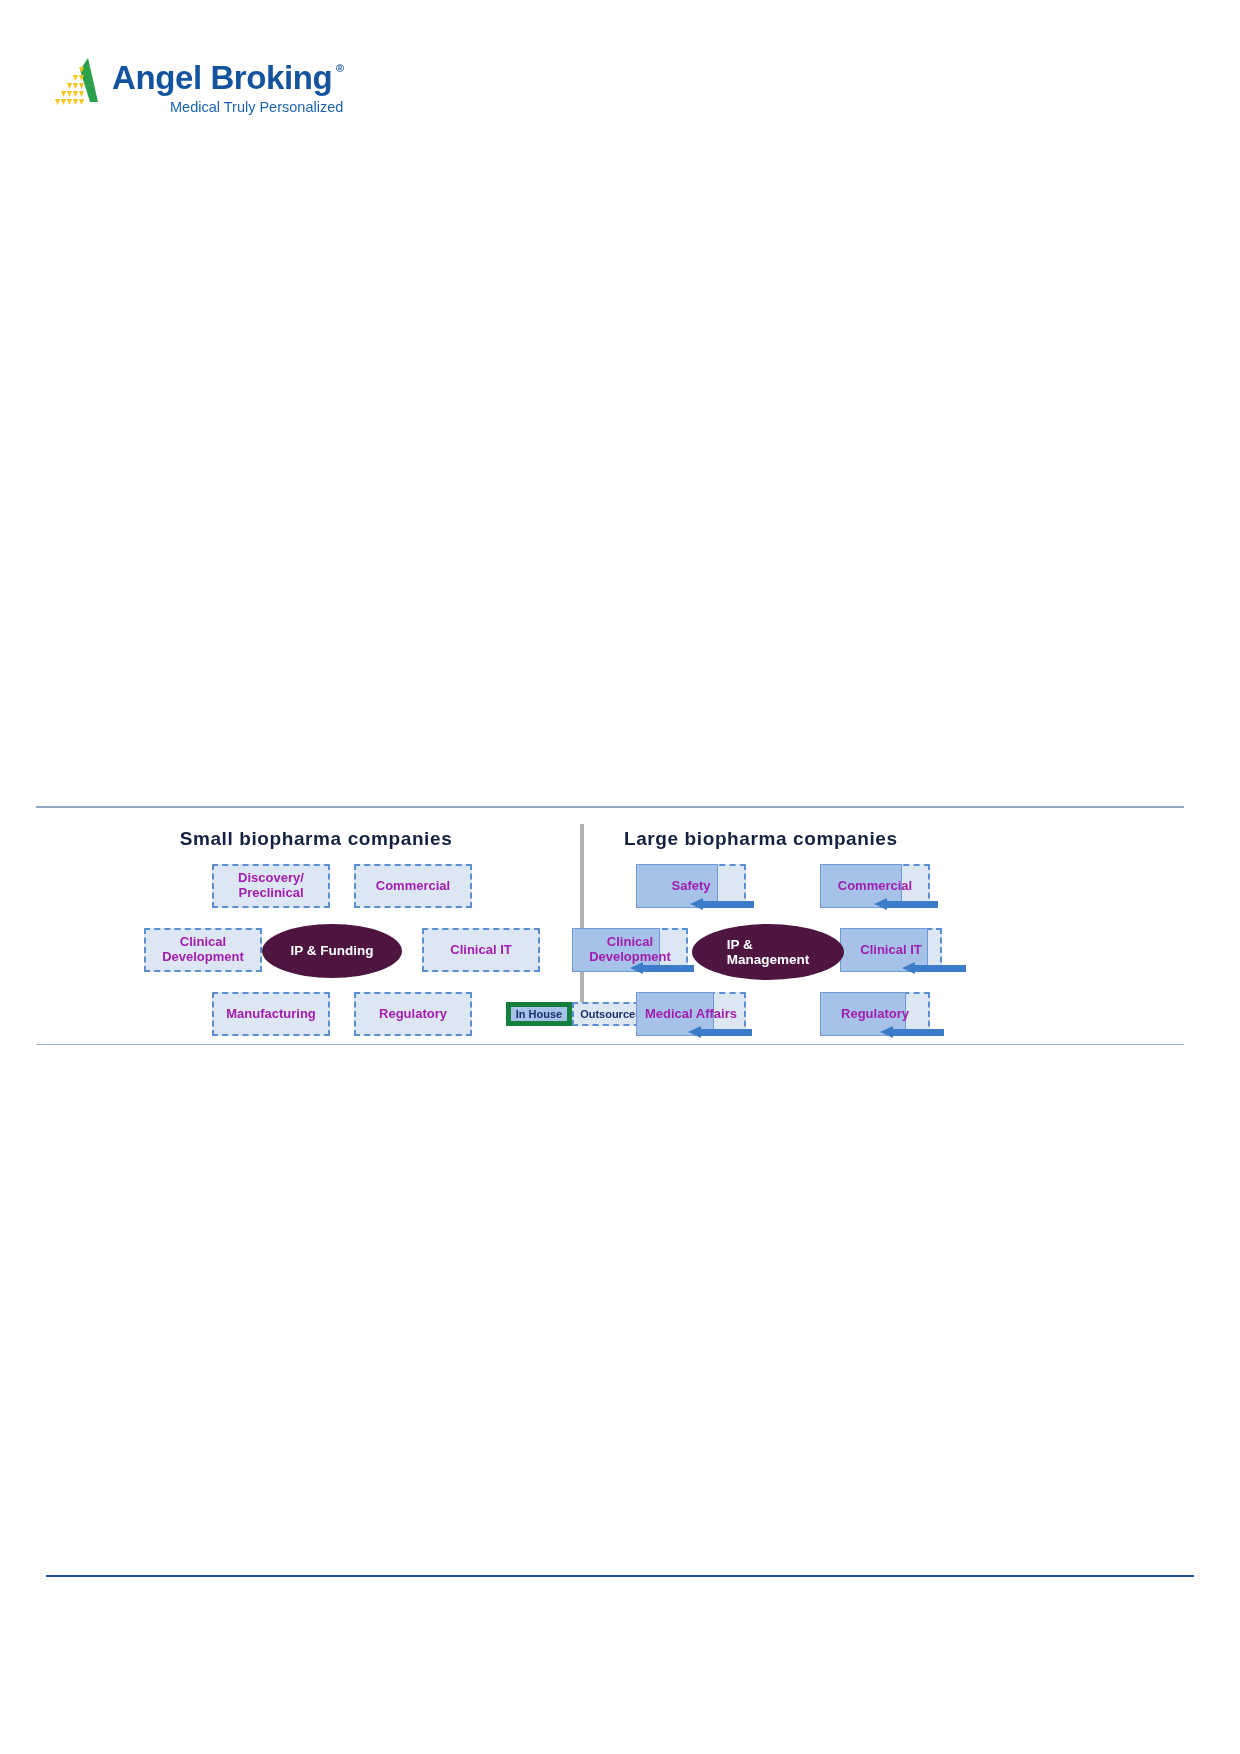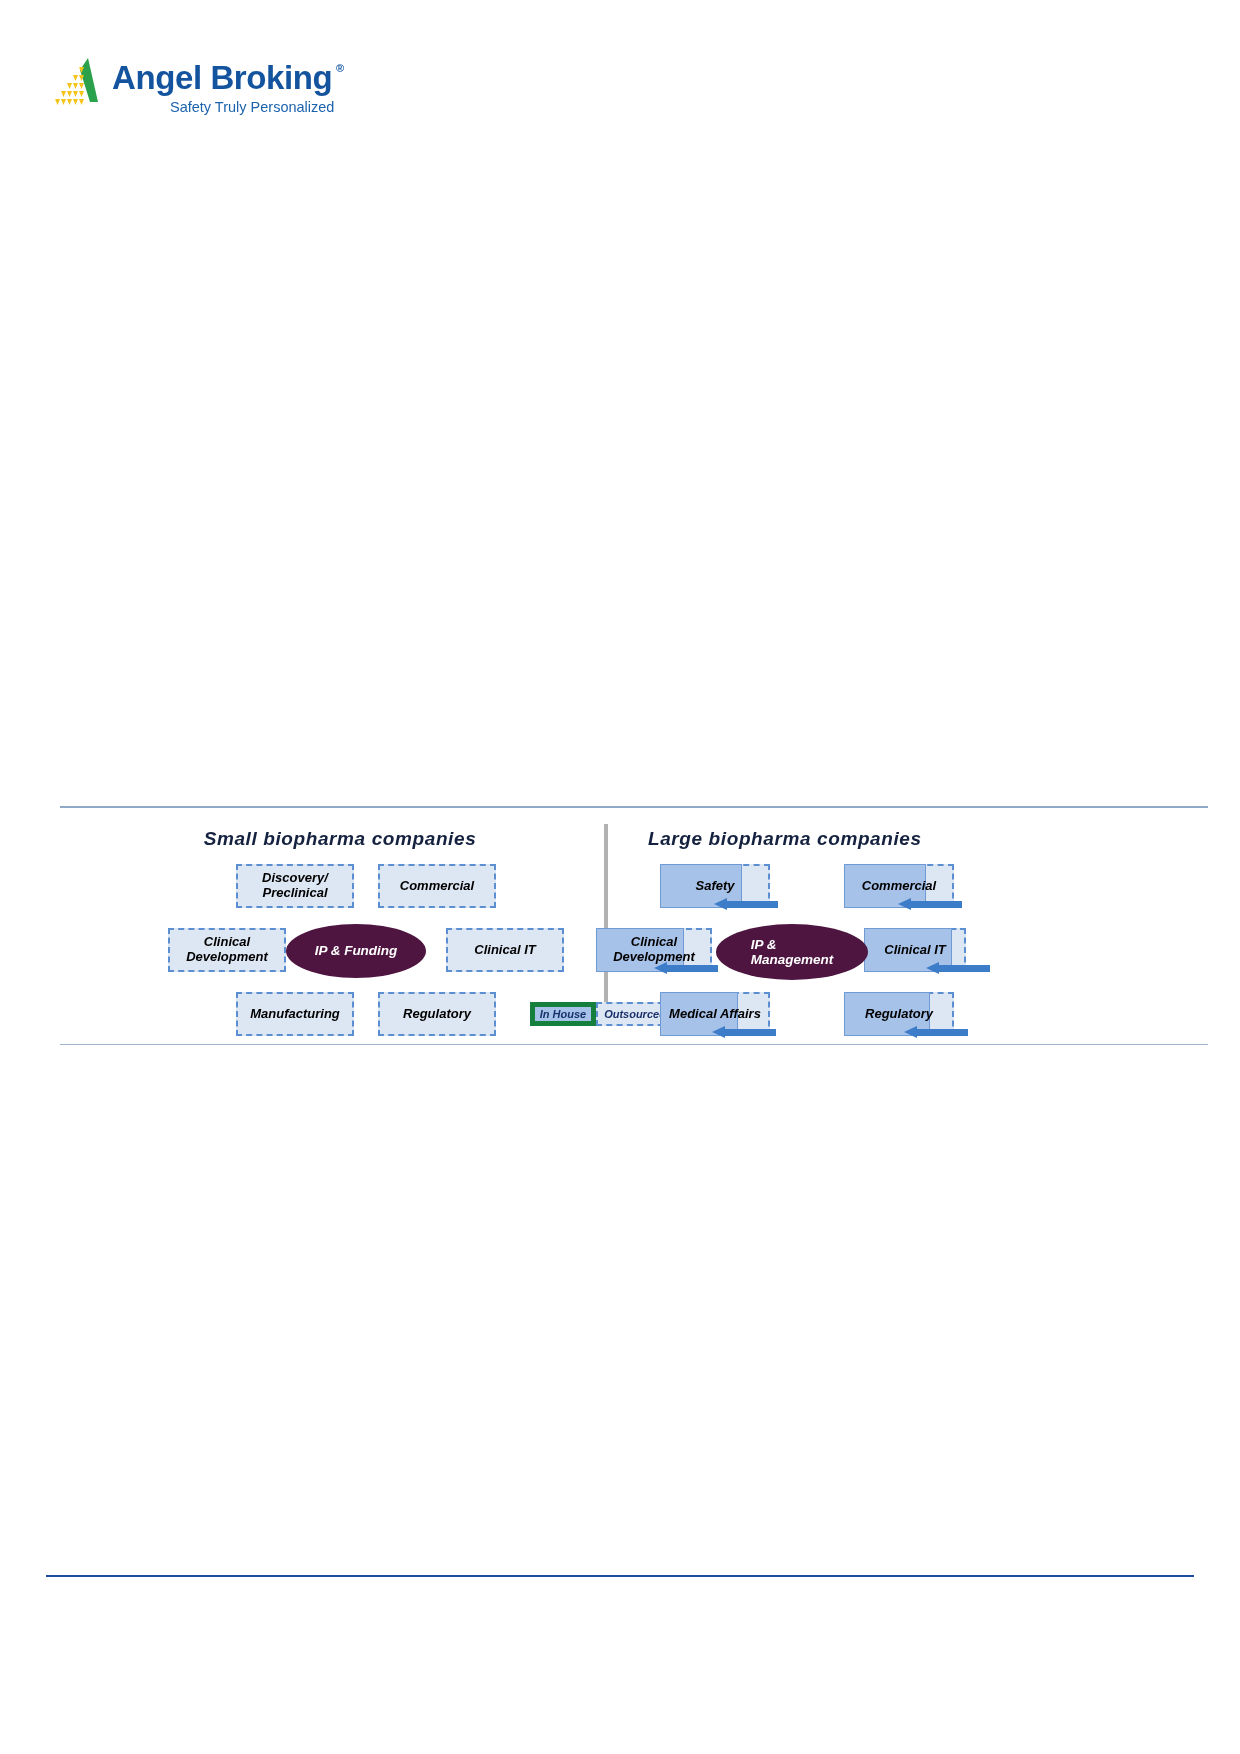--- a/index.html
+++ b/index.html
@@ -25,21 +25,21 @@
     position:absolute; left:290px; top:10px;
     font-size:11px; color:#14549e; font-weight:bold;
   }
   #logo-tagline {
     position:absolute; left:124px; top:47px;
     font-size:14.5px; color:#1b63ad; white-space:nowrap;
     font-family:"Liberation Sans", sans-serif;
   }
 
   
-  #exhibit { position:absolute; left:60px; top:806px; width:1148px; height:240px;font-style:italic; }
+  #exhibit { position:absolute; left:36px; top:806px; width:1148px; height:240px; }
   #exhibit-rule-top, #exhibit-rule-bottom {
     position:absolute; left:0; width:1148px; height:2px;
     background:#8fa9c6;
   }
   #exhibit-rule-top { top:0px; }
   #exhibit-rule-bottom { top:238px; height:1px; background:#9fb4cc; }
 
   .panel-title {
     position:absolute; top:22px;
     font-family:"Liberation Sans", sans-serif;
@@ -53,21 +53,21 @@
     position:absolute; left:544px; top:18px; width:4px; height:192px;
     background:#b2b2b2;
   }
 
   
   .node {
     position:absolute;
     display:flex; align-items:center; justify-content:center;
     text-align:center; line-height:1.12;
     font-family:"Liberation Sans", sans-serif;
-    font-size:13px; font-weight:bold; color:#000000;
+    font-size:13px; font-weight:bold; color:#a21caf;
   }
   .node .node-label { position:relative; z-index:4; padding:0 4px; }
 
   
   .outsourced {
     background:#dde6f3;
     border:2px dashed #5b8fd1;
   }
 
   
@@ -157,21 +157,21 @@
         <polygon points="15,43 20,43 17.5,49"></polygon>
         <polygon points="21,43 26,43 23.5,49"></polygon>
         <polygon points="27,43 32,43 29.5,49"></polygon>
         <polygon points="33,43 38,43 35.5,49"></polygon>
       </g>
     </svg>
   </div>
 
   <div id="logo-wordmark">Angel Broking</div>
   <div id="logo-reg">®</div>
-  <div id="logo-tagline">Safety Truly Personalized</div>
+  <div id="logo-tagline">Medical Truly Personalized</div>
 </div>
 
 <div id="exhibit">
 
   <div id="exhibit-rule-top"></div>
   <div id="exhibit-rule-bottom"></div>
 
   <div id="title-left" class="panel-title">Small biopharma companies</div>
   <div id="title-right" class="panel-title">Large biopharma companies</div>
 

